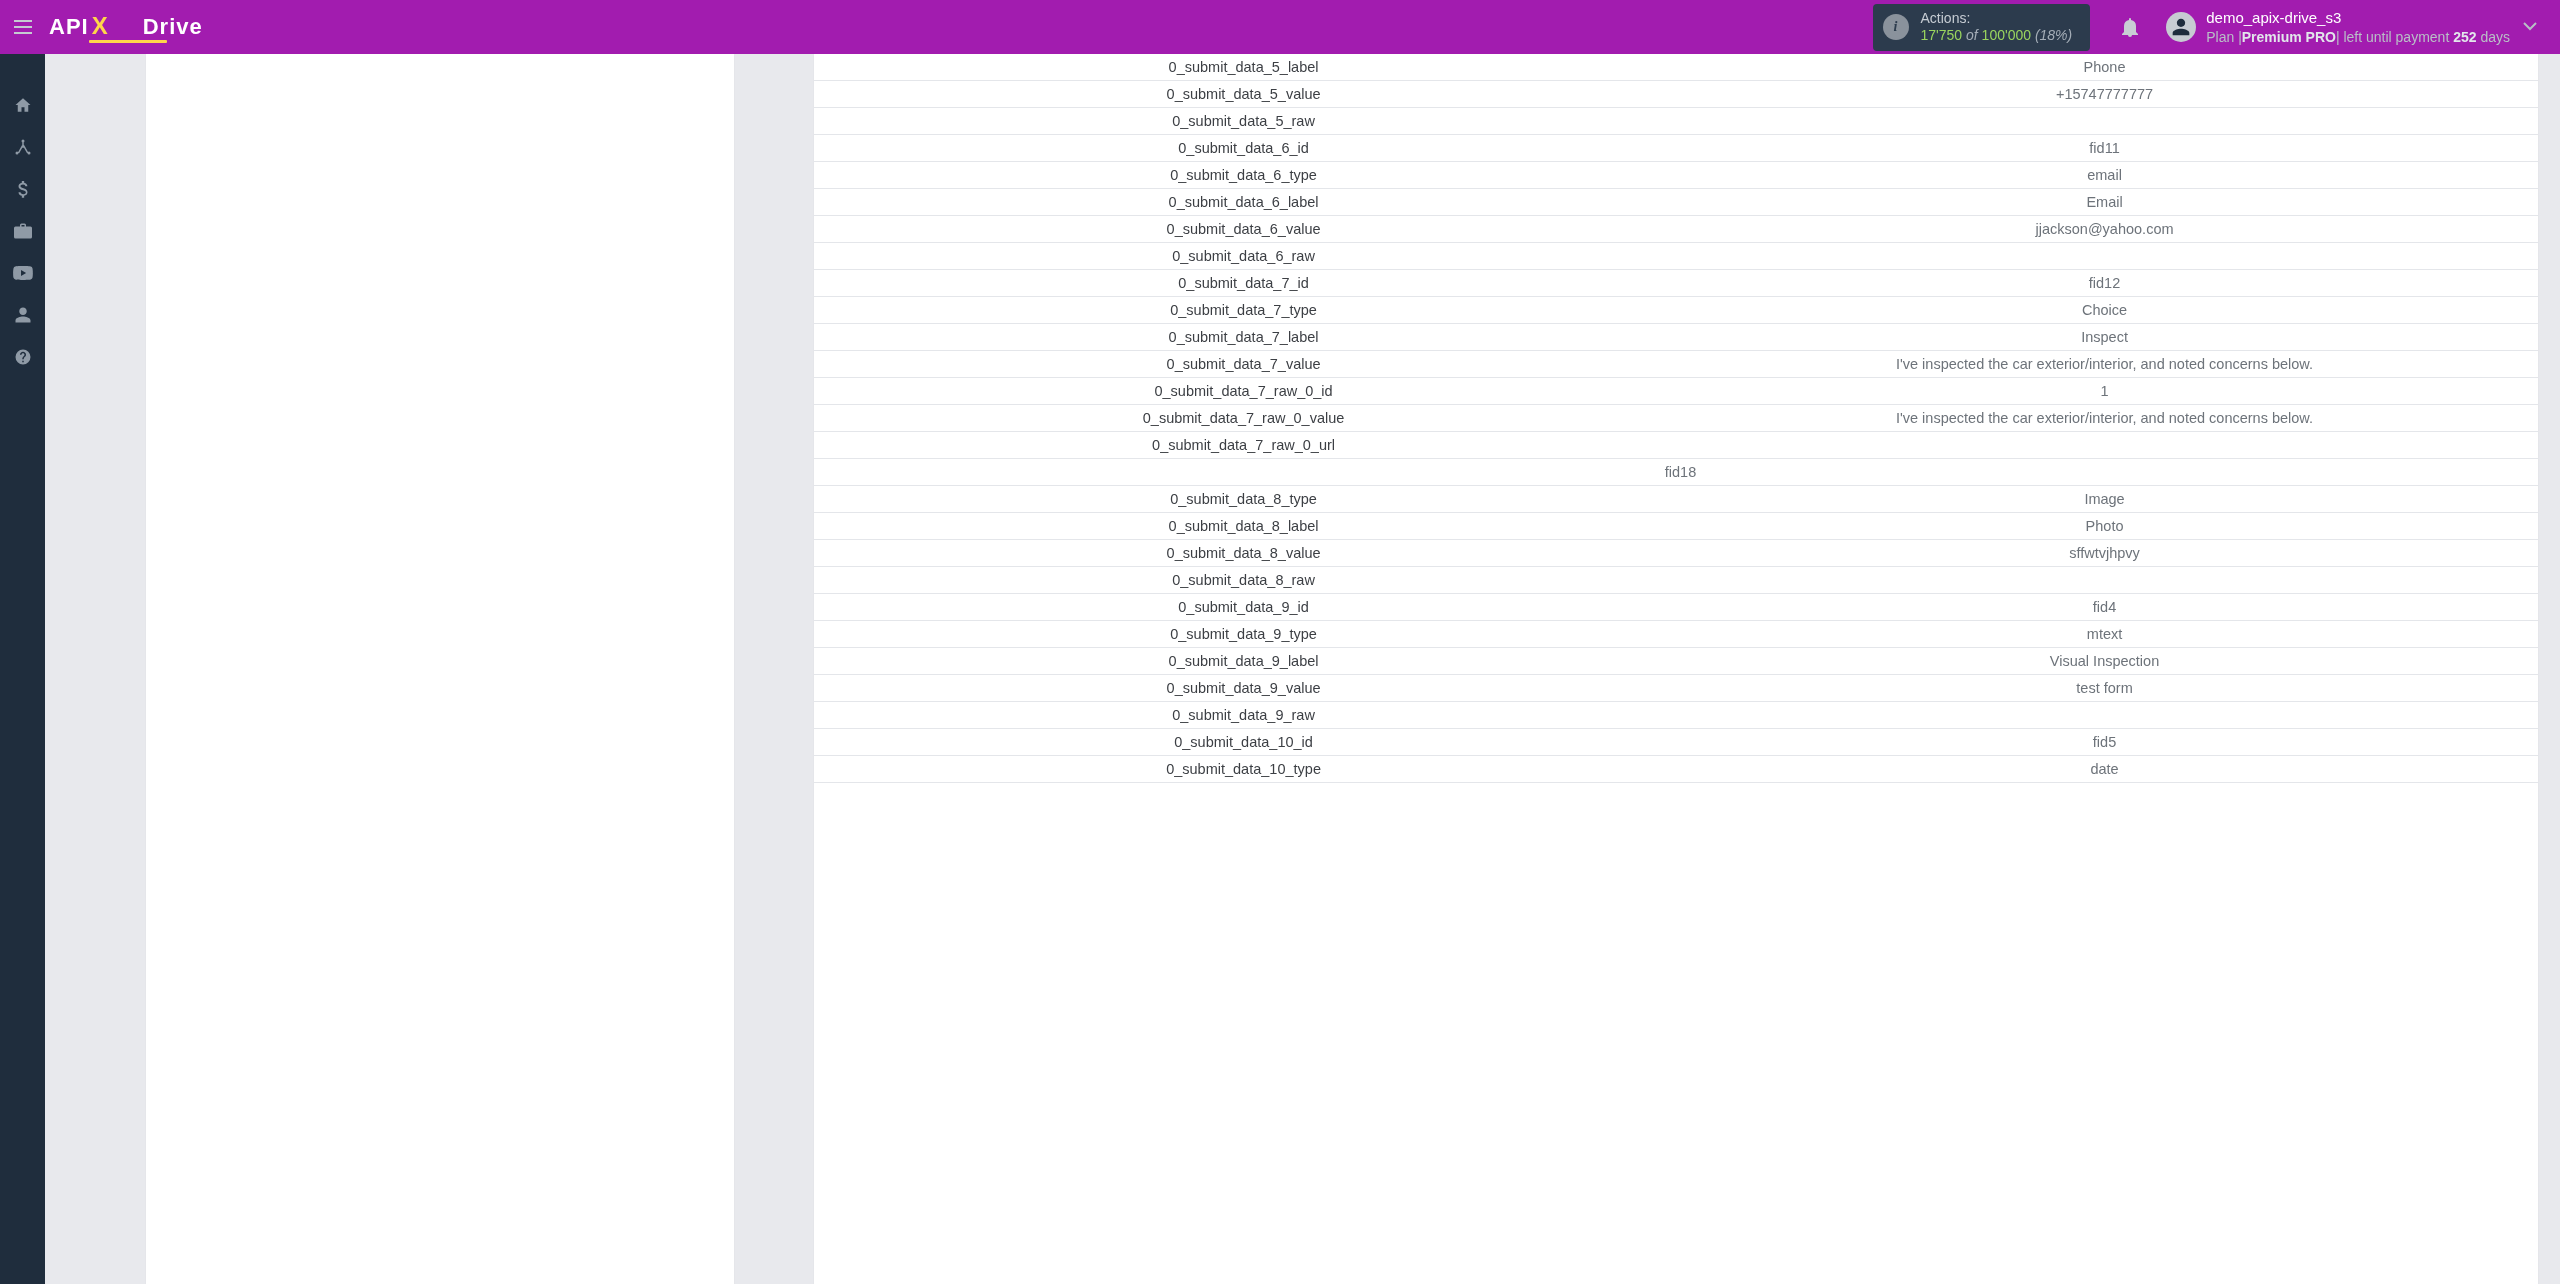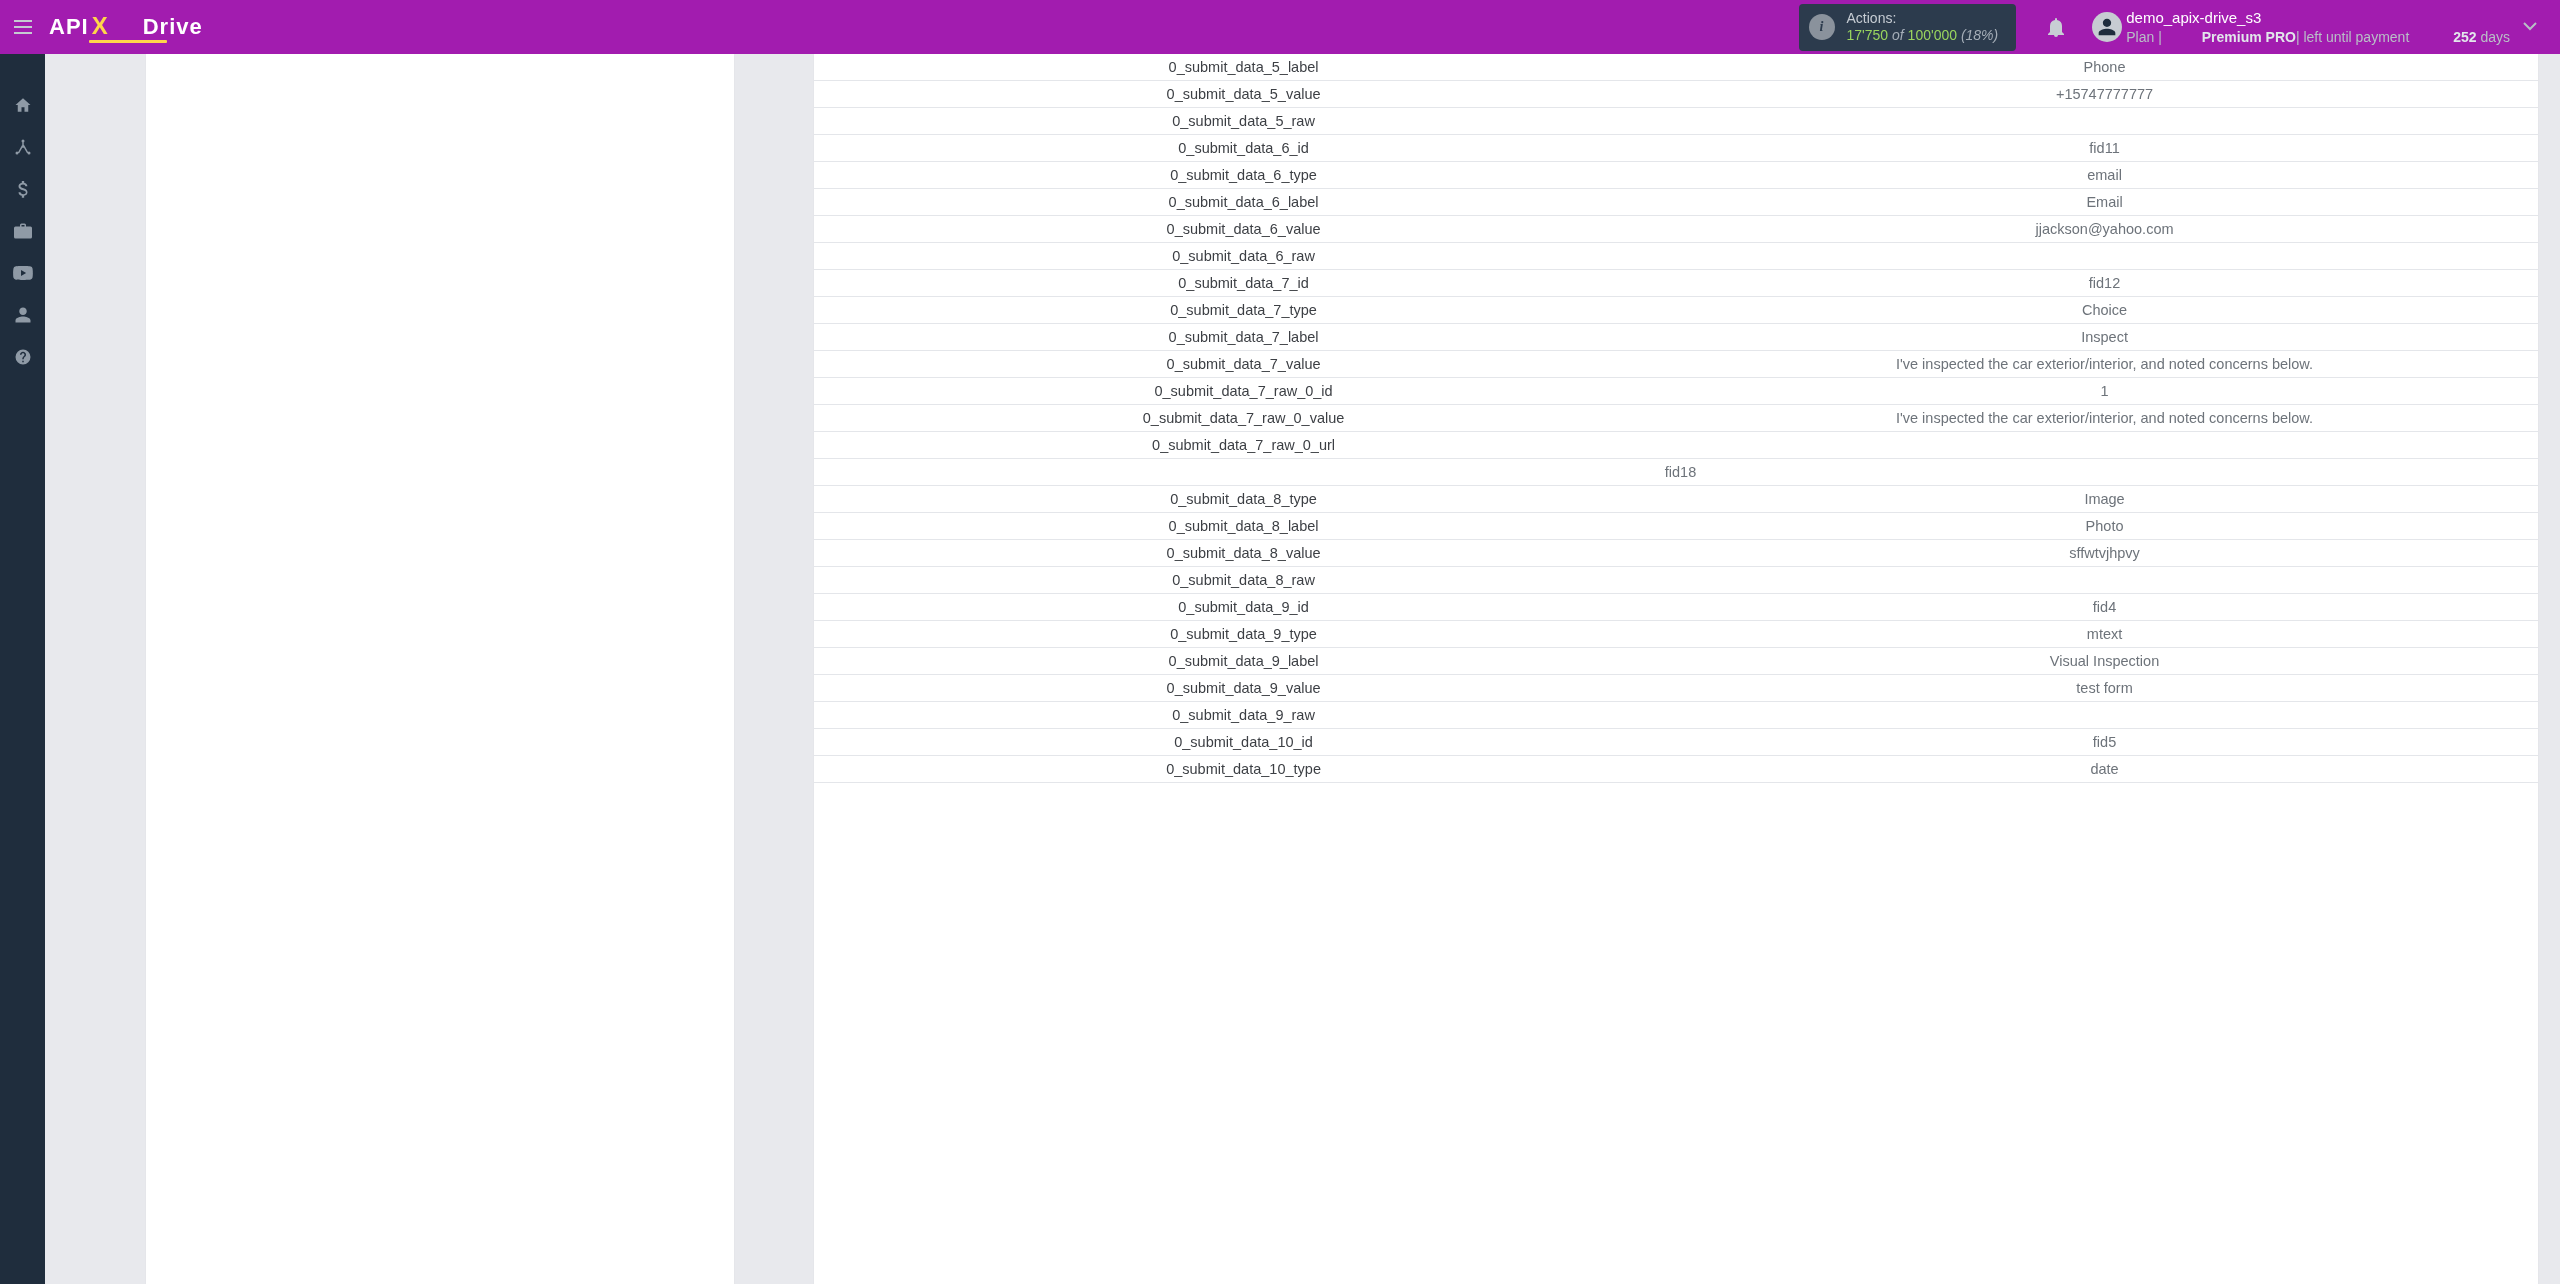--- a/index.html
+++ b/index.html
@@ -20,27 +20,27 @@
 .actions-icon { width:26px; height:26px; border-radius:50%; background:#8a929c; display:flex; align-items:center; justify-content:center; color:#2c3b4d; font-weight:700; font-style:italic; font-family:Georgia,serif; }
 .actions-texts { display:flex; flex-direction:column; line-height:1.25; font-size:14px; }
 .actions-label { color:#c6ccd3; }
 .actions-line2 { }
 .actions-count { color:#9ad55e; }
 .actions-of { color:#a4adb7; font-style:italic; }
 .actions-total { color:#9ad55e; }
 .actions-pct { color:#a4adb7; font-style:italic; }
 .bell { width:36px; display:flex; align-items:center; justify-content:center; margin-right:18px; cursor:pointer; }
 .bell svg { fill:#c8ced4; }
-.userbox { display:flex; align-items:center; gap:4px; padding-right:50px; }
+.userbox { display:flex; align-items:center; gap:10px; padding-right:50px; }
 .avatar { width:30px; height:30px; border-radius:50%; background:#c7ccd2; display:flex; align-items:center; justify-content:center; }
 .avatar svg { fill:#1f2d3d; }
 .user-texts { display:flex; flex-direction:column; line-height:1.3; }
 .user-name { color:#ffffff; font-size:15px; }
 .user-plan { color:#b9bfc7; font-size:14px; }
-.user-plan .bold { color:#e2e6eb; font-weight:600;margin-left:40px; }
+.user-plan .bold { color:#e2e6eb; font-weight:600; }
 .chevron { position:absolute; right:22px; top:18px; cursor:pointer; }
 .chevron svg { stroke:#b8bec6; }
 
 
 .body { flex:1; display:flex; min-height:0; }
 .sidebar { width:45px; background:#1f2d3d; display:flex; flex-direction:column; align-items:center; padding-top:30px; gap:0; }
 .side-item { width:45px; height:42px; display:flex; align-items:center; justify-content:center; cursor:pointer; }
 .side-item svg { fill:#8f9aa6; }
 
 .main { flex:1; display:flex; justify-content:center; overflow:hidden; }

